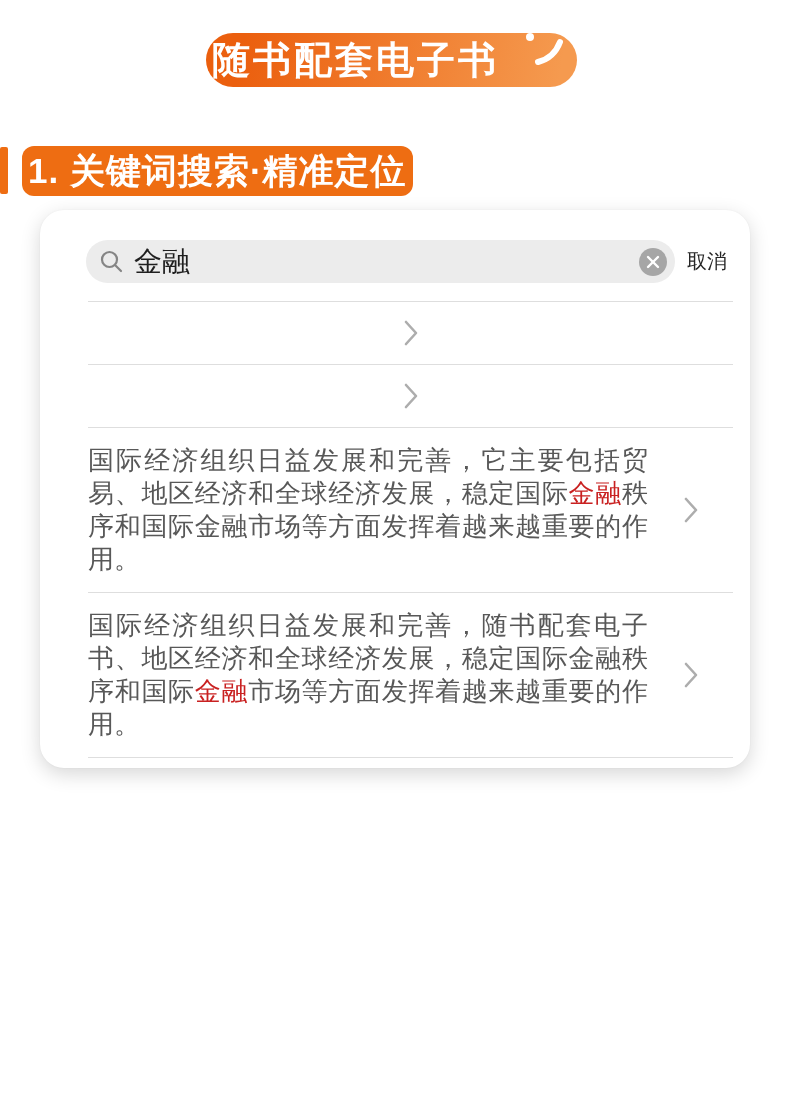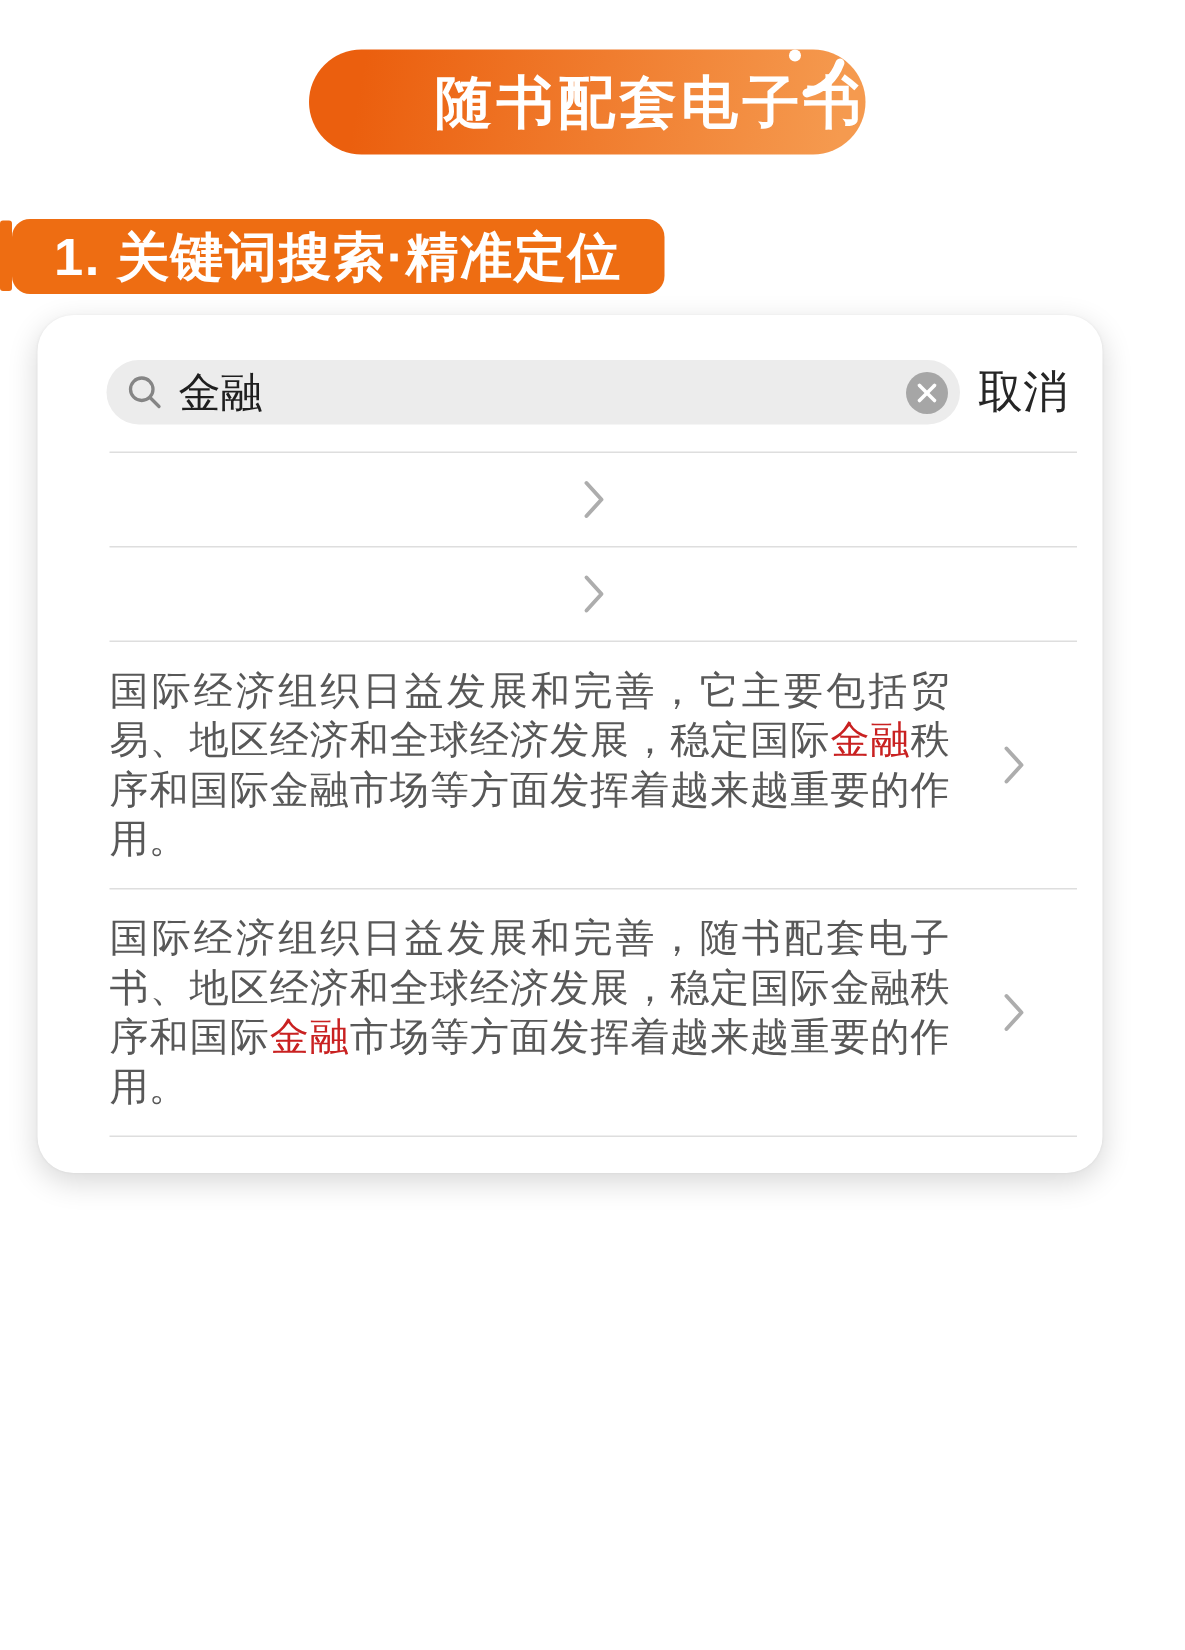--- a/index.html
+++ b/index.html
@@ -18,65 +18,65 @@
     --page-bg:#ffffff;
   }
   *{margin:0;padding:0;box-sizing:border-box;}
   html,body{background:var(--page-bg);}
   body{
     width:790px;height:1100px;overflow:hidden;position:relative;
     font-family:"Liberation Sans","DejaVu Sans",sans-serif;
   }
   
   .badge{
-    position:absolute;left:206px;top:33px;width:371px;height:70px;
+    position:absolute;left:206px;top:33px;width:371px;height:54px;
     border-radius:35px;
     background:linear-gradient(100deg,var(--badge-gradient-start) 10%,var(--badge-gradient-end) 95%);
-    display:flex;align-items:center;justify-content:flex-end;font-family:Liberation Serif, serif;
+    display:flex;align-items:center;justify-content:flex-start;font-family:Liberation Serif, serif;
   }
   .badge-label{
     color:#ffffff;font-size:38px;font-weight:bold;letter-spacing:3px;
     padding-left:6px;white-space:nowrap;
   }
   .badge-sparkle{position:absolute;right:8px;top:-2px;}
   
   .heading-row{position:absolute;left:0;top:146px;height:50px;display:flex;align-items:stretch;}
   .heading-bar{
     width:8px;height:47px;margin-top:1px;background:var(--accent-orange);border-radius:2px;
   }
   .heading-box{
-    height:50px;background:var(--accent-orange);
-    border-radius:12px;display:flex;align-items:center;padding:0 28px;
+    margin-left:14px;height:50px;background:var(--accent-orange);
+    border-radius:12px;display:flex;align-items:center;padding:0 6px;
   }
   .heading-label{
     color:#ffffff;font-size:35px;font-weight:bold;letter-spacing:1px;white-space:nowrap;
   }
   
   .card{
-    position:absolute;left:25px;top:210px;width:710px;
+    position:absolute;left:40px;top:210px;width:710px;
     background:var(--card-bg);border-radius:24px;
     box-shadow:0 6px 20px rgba(0,0,0,0.16),0 0 2px rgba(0,0,0,0.05);
-    padding:30px 0 24px 0;
+    padding:30px 0 10px 0;
   }
   .search-row{
     display:flex;align-items:center;margin:0 23px 0 46px;height:43px;
   }
   .search-pill{
     flex:1;height:43px;background:var(--pill-bg);border-radius:22px;
     display:flex;align-items:center;padding:0 8px 0 13px;
   }
   .search-query{
     flex:1;color:var(--search-text);font-size:28px;margin-left:9px;white-space:nowrap;overflow:hidden;
   }
   .clear-btn{
     width:28px;height:28px;border-radius:50%;background:var(--clear-button-bg);
     display:flex;align-items:center;justify-content:center;flex:0 0 auto;border:none;cursor:pointer;
   }
   .cancel-btn{
-    margin-left:12px;color:var(--cancel-text);font-size:30px;white-space:nowrap;cursor:pointer;
+    margin-left:12px;color:var(--cancel-text);font-size:20px;white-space:nowrap;cursor:pointer;
     background:none;border:none;font-family:Liberation Serif, serif;
   }
   .divider{height:1px;background:var(--divider);margin:0 17px 0 48px;}
   .divider.first{margin-top:18px;}
   .result-row{
     display:flex;align-items:center;padding:16px 17px 16px 48px;cursor:pointer;
   }
   .result-text{
     width:560px;font-size:26px;line-height:33px;color:var(--body-text);
     word-break:normal;line-break:strict;text-align:justify;text-justify:inter-ideograph;

